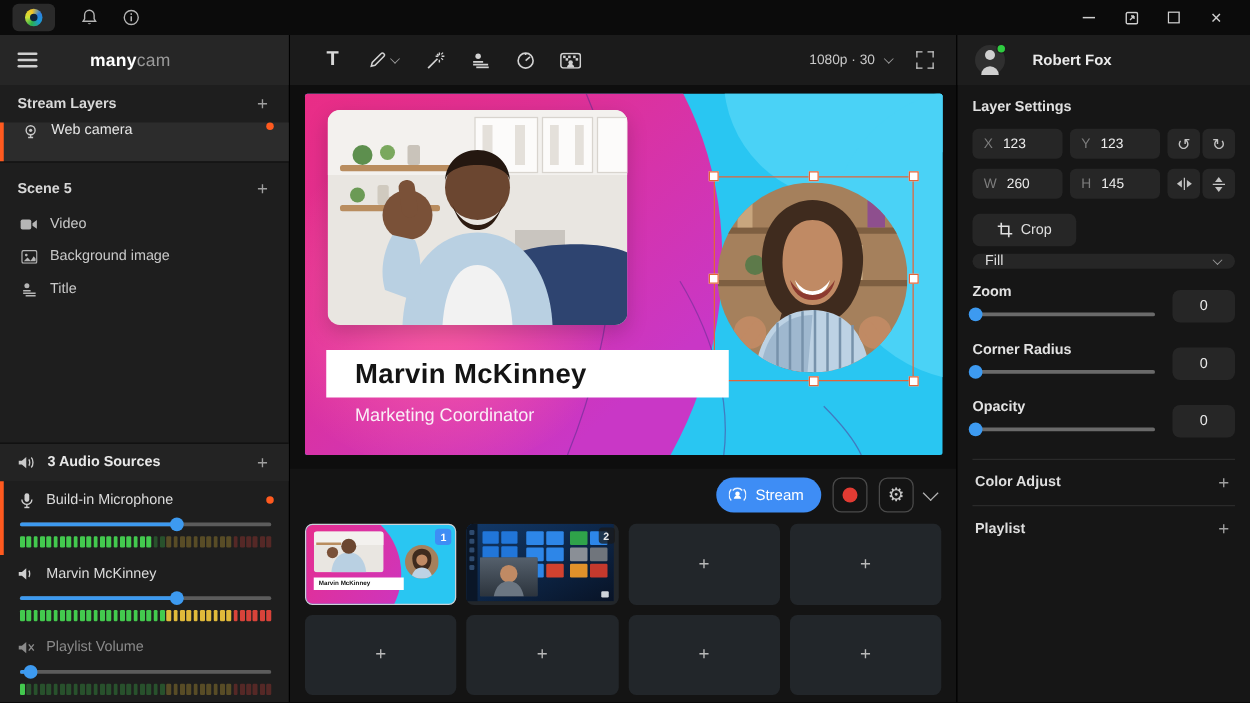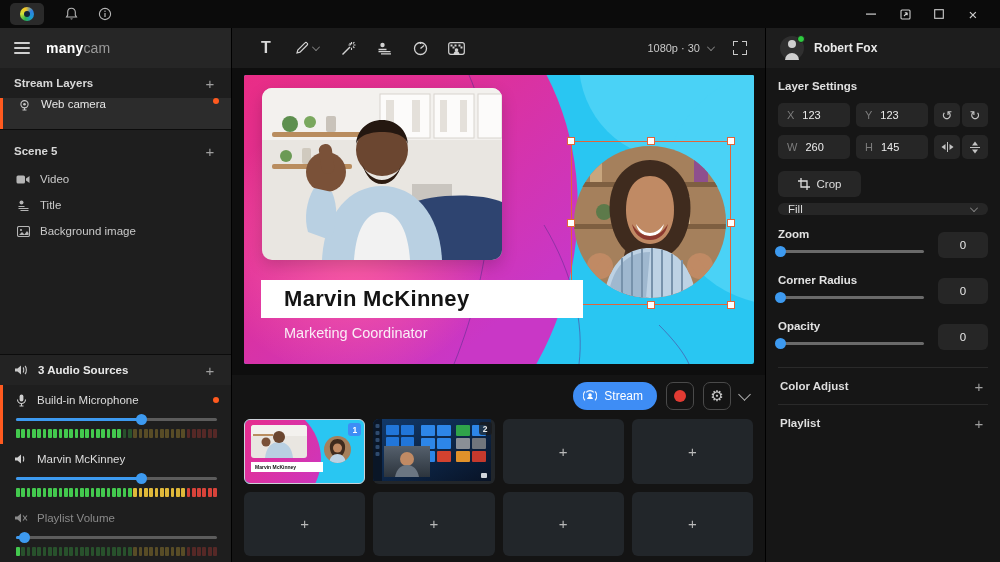--- a/index.html
+++ b/index.html
@@ -16,21 +16,21 @@
   .winbtn svg { display:block; }
 
   
   .app { display:flex; height:534px; }
 
   
   .sidebar { width:232px; background:#1e1e1e; display:flex; flex-direction:column; border-right:1px solid #000; }
   .sb-header { height:40px; background:#262626; display:flex; align-items:center; padding:0 14px; }
   .burger { width:16px; display:flex; flex-direction:column; gap:3px; margin-right:16px; }
   .burger i { height:2px; background:#cfcfcf; border-radius:1px; }
-  .brand { font-size:14px; letter-spacing:.2px; }
+  .brand { font-size:14px; letter-spacing:.2px;margin-left:26px; }
   .brand b { color:#fff; font-weight:bold; }
   .brand span { color:#9a9a9a; font-weight:normal; }
   .sb-row { display:flex; align-items:center; justify-content:space-between; padding:0 14px; height:30px; color:#d8d8d8; font-size:11.5px; font-weight:bold; }
   .plus { color:#9f9f9f; font-size:15px; font-weight:normal; width:14px; text-align:center; }
   .layer-item { height:31px; display:flex; align-items:flex-start; background:#2c2c2c; padding:0 12px 0 14px; border-left:3px solid #ff5a1f; position:relative; }
   .layer-item .lbl { color:#e6e6e6; font-size:11.5px; margin-left:10px; flex:1; }
   .dot { width:6px; height:6px; border-radius:50%; background:#ff5a1f; }
   .sb-div { height:1px; background:#0c0c0c; }
   .scene-item { height:26px; display:flex; align-items:center; padding:0 14px 0 16px; color:#c9c9c9; font-size:11.5px; gap:10px; }
   .sb-fill { flex:1; }
@@ -95,21 +95,21 @@
   .badge.b1 { background:#3e8df5; color:#fff; }
   .badge.b2 { background:rgba(25,25,25,.75); color:#e8e8e8; }
   .mini-pink { position:absolute; left:-34px; top:-16px; width:110px; height:110px; border-radius:50%; background:linear-gradient(125deg,#ef2b7c,#c937c6); }
   .mini-photo { position:absolute; left:6px; top:5px; width:56px; height:33px; border-radius:3px; overflow:hidden; }
   .mini-circ { position:absolute; right:13px; top:16px; width:27px; height:27px; border-radius:50%; overflow:hidden; }
   .mini-bar { position:absolute; left:6px; top:42px; width:72px; height:10px; background:#fff; display:flex; align-items:center; padding-left:4px; }
   .mini-bar span { font-size:5px; font-weight:bold; color:#111; }
 
   
   .rpanel { width:235px; background:#161616; display:flex; flex-direction:column; border-left:1px solid #000; }
-  .rp-header { height:40px; background:#1d1d1d; display:flex; align-items:center; gap:10px; padding:0 14px; }
+  .rp-header { height:40px; background:#1d1d1d; display:flex; align-items:center; gap:22px; padding:0 14px; }
   .avatar { width:24px; height:24px; border-radius:50%; background:#2f2f2f; position:relative; display:flex; align-items:flex-end; justify-content:center; overflow:visible; }
   .av-head { width:8px; height:8px; border-radius:50%; background:#cfcfcf; position:absolute; top:4px; }
   .av-body { width:14px; height:7px; border-radius:7px 7px 0 0; background:#cfcfcf; }
   .presence { position:absolute; right:-1px; top:-1px; width:8px; height:8px; border-radius:50%; background:#2ecc40; border:1.5px solid #1d1d1d; }
   .rp-user { color:#eaeaea; font-size:12px; font-weight:bold; }
   .rp-body { padding:12px 12px 0 12px; }
   .rp-title { color:#e0e0e0; font-size:11.5px; font-weight:bold; margin-bottom:11px; }
   .frow { display:flex; gap:6px; margin-bottom:8px; }
   .fbox { width:83px; height:24px; background:#262626; border-radius:5px; display:flex; align-items:center; padding:0 9px; gap:8px; }
   .fbox .k { color:#7d7d7d; font-size:11px; }
@@ -210,36 +210,36 @@
       <span class="icon12">
         <svg width="14" height="11" viewBox="0 0 14 11">
             <rect x="0.5" y="1.5" width="8.5" height="8" rx="1.5" fill="#b5b5b5"></rect>
             <path d="M10 4.5L13.5 2v7L10 6.5z" fill="#b5b5b5"></path>
           </svg>
       </span>
       <span>Video</span>
     </div>
     <div class="scene-item">
       <span class="icon12">
-        <svg width="13" height="13" viewBox="0 0 13 13">
-            <circle cx="4.5" cy="3.5" r="2" fill="#b5b5b5"></circle>
-            <path d="M1.5 7.5h6M1.5 9.5h10M3.5 11.5h8" stroke="#b5b5b5" stroke-width="1.2"></path>
-          </svg>
-      </span>
-      <span>Title</span>
-    </div>
-    <div class="scene-item">
-      <span class="icon12">
         <svg width="13" height="11" viewBox="0 0 13 11">
             <rect x="0.5" y="0.5" width="12" height="10" rx="1.5" fill="none" stroke="#b5b5b5" stroke-width="1.1"></rect>
             <circle cx="4" cy="4" r="1.1" fill="#b5b5b5"></circle>
             <path d="M2 9l3-3 2.5 2.5L10 5l1.5 2v2z" fill="#b5b5b5"></path>
           </svg>
       </span>
       <span>Background image</span>
+    </div>
+    <div class="scene-item">
+      <span class="icon12">
+        <svg width="13" height="13" viewBox="0 0 13 13">
+            <circle cx="4.5" cy="3.5" r="2" fill="#b5b5b5"></circle>
+            <path d="M1.5 7.5h6M1.5 9.5h10M3.5 11.5h8" stroke="#b5b5b5" stroke-width="1.2"></path>
+          </svg>
+      </span>
+      <span>Title</span>
     </div>
 
     <div class="sb-fill"></div>
 
     <div class="audio-head">
       <span class="icon12">
         <svg width="14" height="12" viewBox="0 0 14 12">
             <path d="M1 4.5h2.5L7 1.5v9L3.5 7.5H1z" fill="#c9c9c9"></path>
             <path d="M9 3.5c1 .8 1 4.2 0 5M11 2c1.8 1.6 1.8 6.4 0 8" stroke="#c9c9c9" stroke-width="1.1" fill="none"></path>
           </svg>

